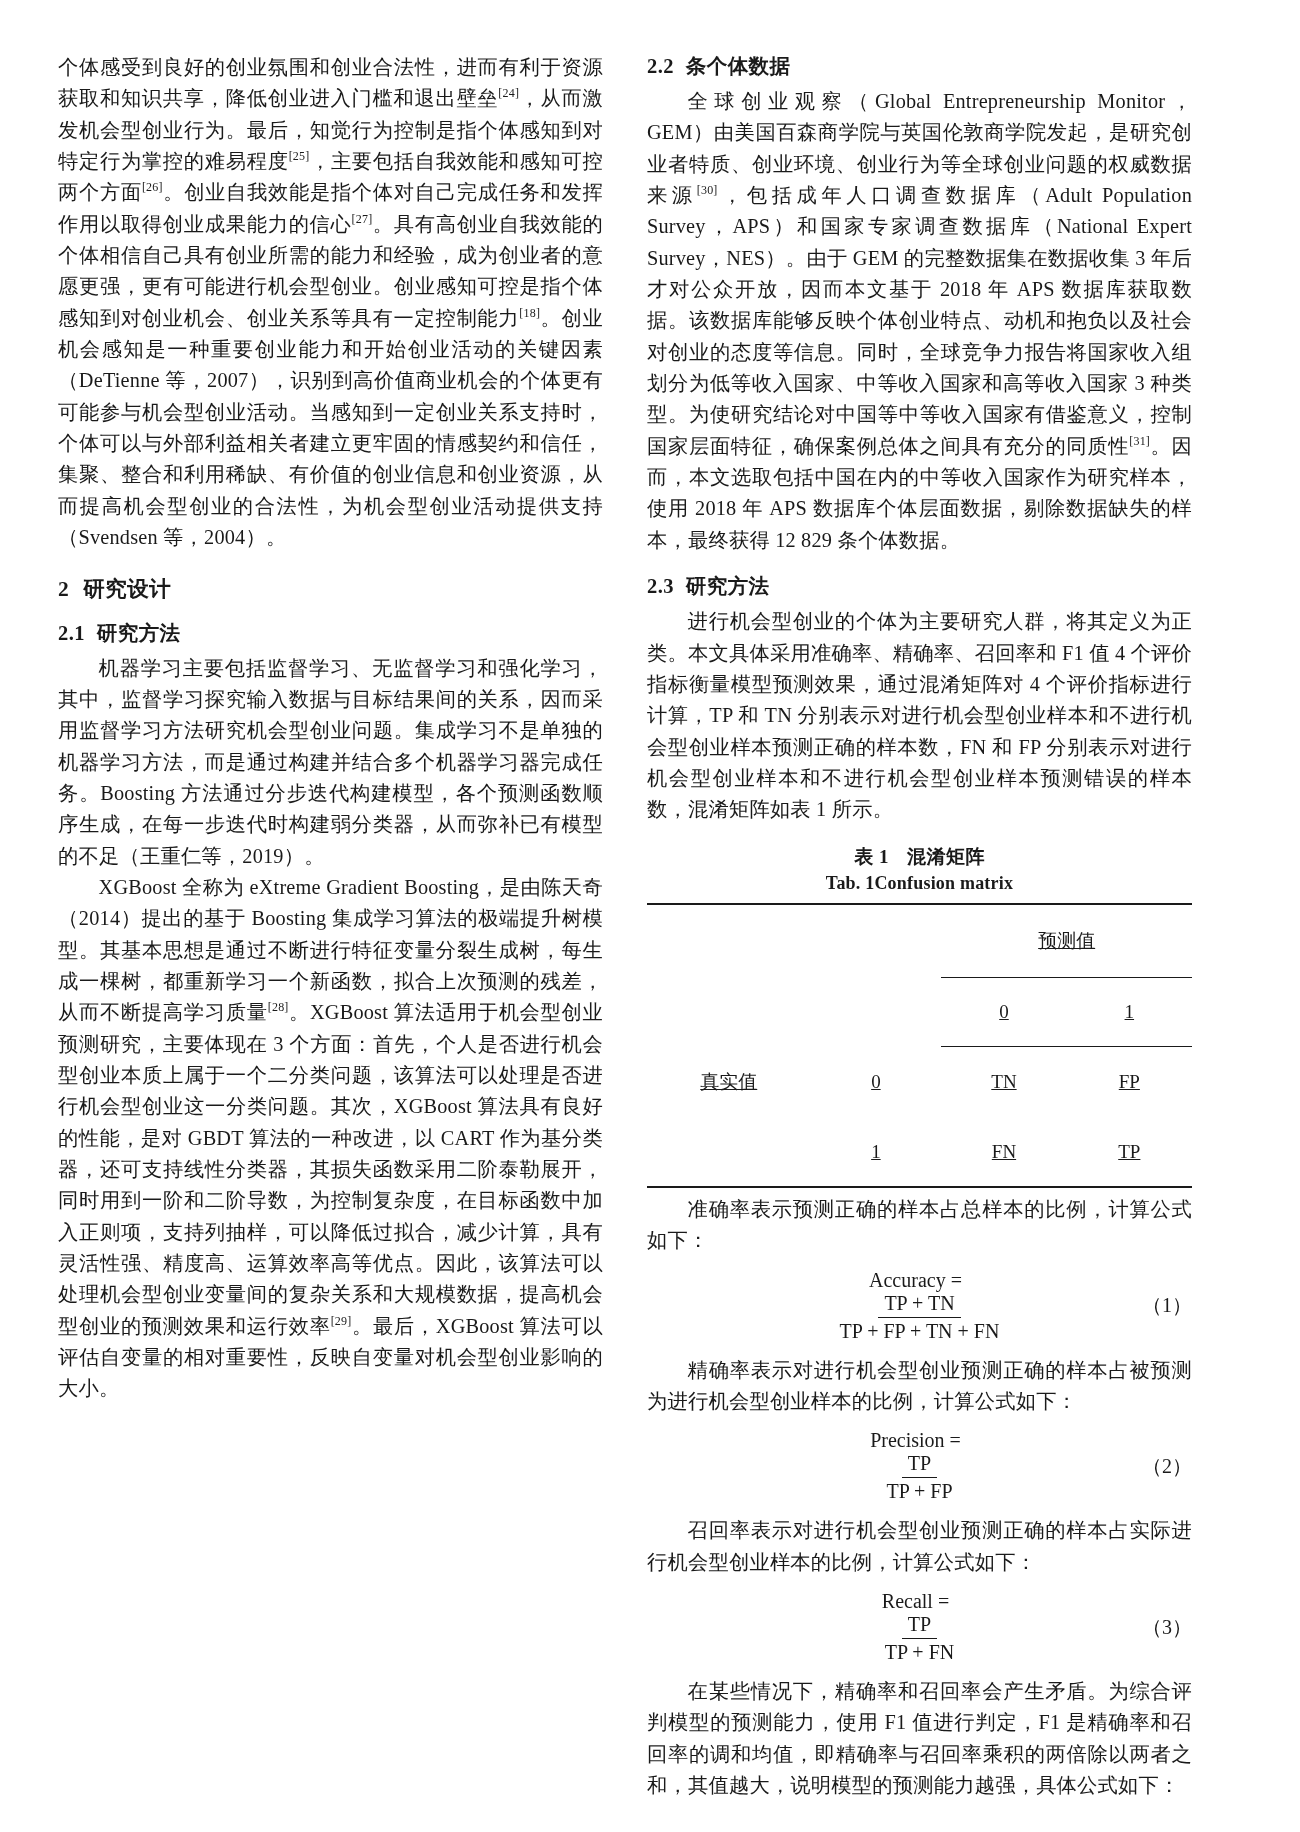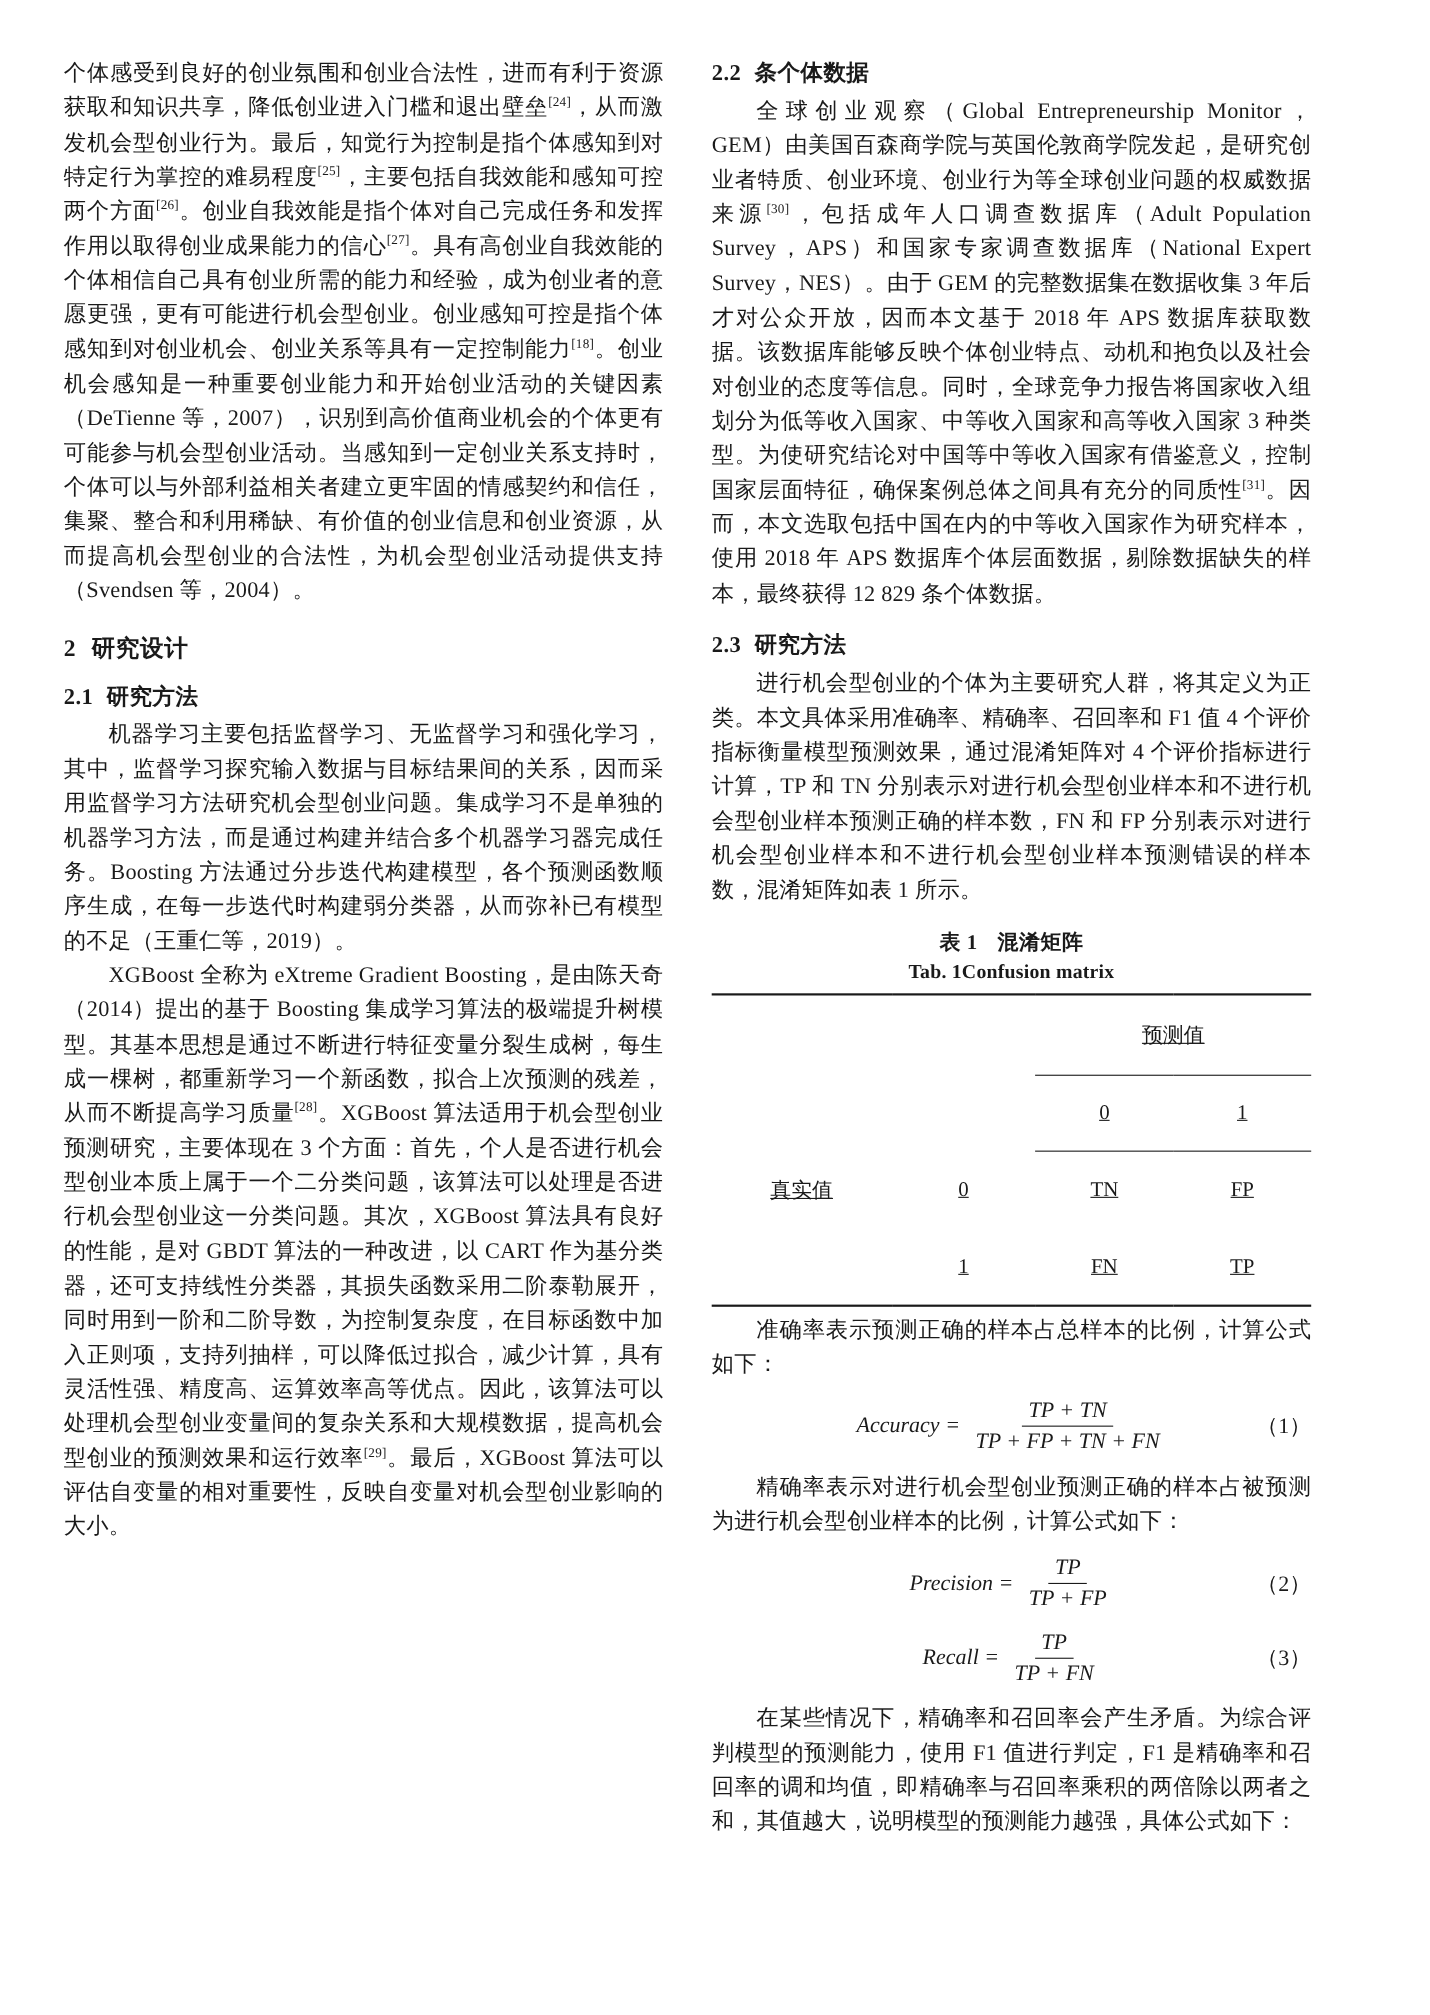--- a/index.html
+++ b/index.html
@@ -96,23 +96,23 @@
     display: flex;
     align-items: center;
     justify-content: center;
     margin: 12px 0 12px 0;
     position: relative;
     min-height: 56px;
   }
   .eq-body {
     display: flex;
     align-items: center;
-    font-style: italic;
     font-size: 20px;
     font-family: "Liberation Serif", serif;
+    flex-direction: column;
   }
   .eq-lhs { margin-right: 8px; white-space: nowrap; }
   .frac {
     display: inline-flex;
     flex-direction: column;
     align-items: center;
     vertical-align: middle;
   }
   .frac .num-part {
     padding: 0 6px 2px 6px;
@@ -220,20 +220,21 @@
         <div class="eq-body">
           <span class="eq-lhs">Precision =</span>
           <span class="frac">
             <span class="num-part">TP</span>
             <span class="den-part">TP + FP</span>
           </span>
         </div>
         <span class="eq-no">（2）</span>
       </div>
 
+      <p class="indent">召回率表示对进行机会型创业预测正确的样本占实际进行机会型创业样本的比例，计算公式如下：</p>
 
       <div class="eq-row">
         <div class="eq-body">
           <span class="eq-lhs">Recall =</span>
           <span class="frac">
             <span class="num-part">TP</span>
             <span class="den-part">TP + FN</span>
           </span>
         </div>
         <span class="eq-no">（3）</span>

